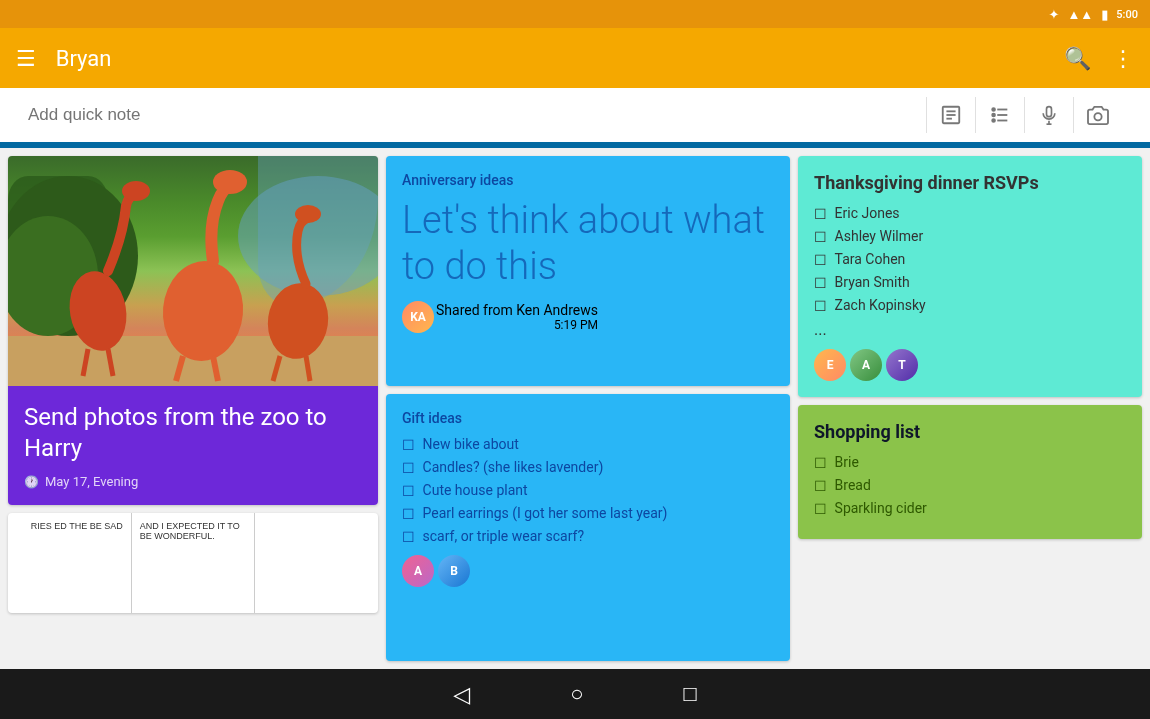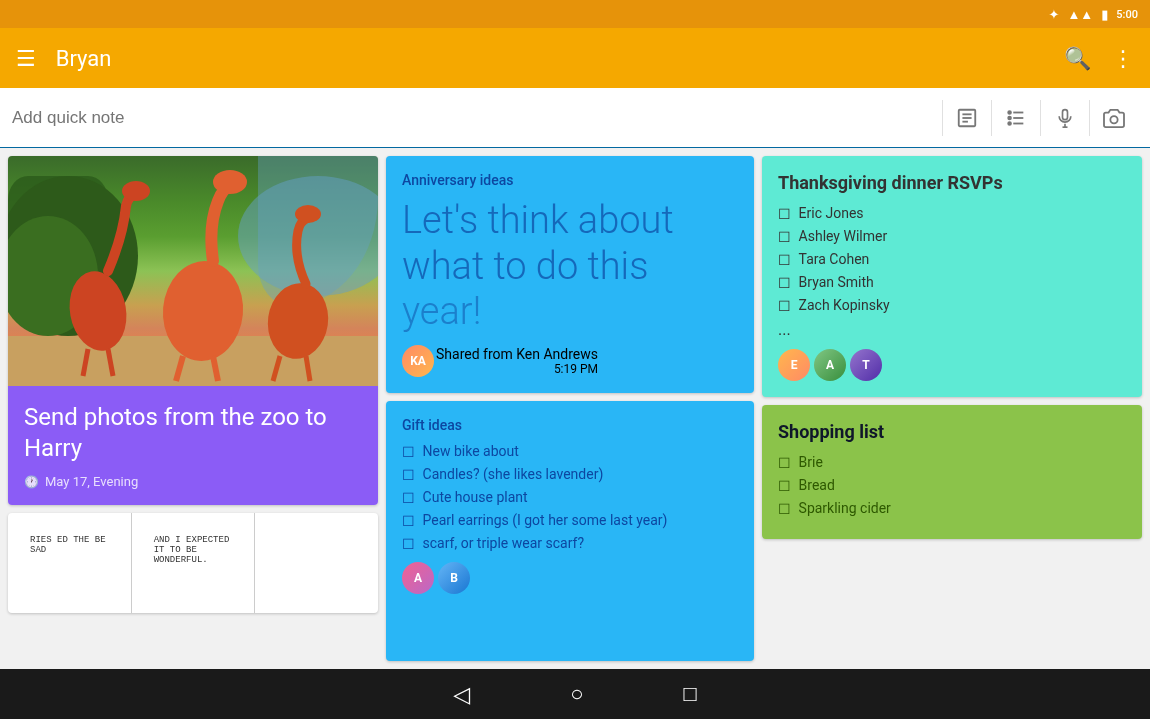--- a/index.html
+++ b/index.html
@@ -24,22 +24,22 @@
     }
     #menu-icon { color: white; font-size: 22px; cursor: pointer; margin-right: 20px; }
     #app-title { color: white; font-size: 22px; font-weight: 400; flex: 1; }
     .toolbar-action { color: white; font-size: 22px; cursor: pointer; margin-left: 20px; }
 
     
     #search-bar {
       width: 100%; height: 60px;
       background: white;
       display: flex; align-items: center;
-      padding: 0 12px;
-      border-bottom: 1px solid #0369a1;
+      padding: 0 28px;
+      border-bottom: 6px solid #0369a1;
     }
     #quick-note-input {
       flex: 1; border: none; outline: none;
       font-size: 17px; color: #aaa;
       background: transparent;
     }
     .search-action {
       width: 48px; height: 48px;
       display: flex; align-items: center; justify-content: center;
       cursor: pointer; color: #777; font-size: 20px;
@@ -53,21 +53,21 @@
       width: 100%;
       height: calc(719px - 28px - 60px - 60px - 50px);
       display: flex;
       gap: 8px;
       padding: 8px;
       overflow: hidden;
     }
 
     .col { display: flex; flex-direction: column; gap: 8px; }
     .col-1 { width: 370px; flex-shrink: 0; }
-    .col-2 { width: 368px; flex-shrink: 0; }
+    .col-2 { width: 404px; flex-shrink: 0; }
     .col-3 { flex: 1; }
 
     
     .note-card {
       border-radius: 4px;
       overflow: hidden;
       box-shadow: 0 1px 3px rgba(0,0,0,0.2);
     }
 
     
@@ -89,21 +89,21 @@
     }
     .grass-area {
       position: absolute;
       top: 20px; left: 0;
       width: 100px; height: 120px;
       background: #2a5a1a;
       border-radius: 20%;
       opacity: 0.8;
     }
     .note-card-text-area {
-      background: #8b5cf6;
+      background: #6d28d9;
       padding: 16px;
     }
     .note-card-title {
       color: white; font-size: 24px; font-weight: 400; line-height: 1.3;
       margin-bottom: 10px;
     }
     .note-card-meta {
       display: flex; align-items: center; gap: 6px;
       color: rgba(255,255,255,0.8); font-size: 13px;
     }
@@ -169,23 +169,24 @@
     }
 
     
     #card-comic {
       background: white;
       height: 100px;
       display: flex; overflow: hidden;
     }
     .comic-panel {
       flex: 1; border-right: 1px solid #ccc;
-      padding: 22px; font-size: 9px; color: #333;
+      padding: 8px; font-size: 9px; color: #333;
       display: flex; align-items: flex-start;
-      font-family: Liberation Mono, monospace;
+      font-family: Liberation Sans, sans-serif;
+      justify-content: flex-end;
     }
     .comic-panel:last-child { border-right: none; }
 
     
     #bottom-nav {
       width: 100%; height: 50px;
       background: #1a1a1a;
       display: flex; align-items: center; justify-content: center;
       gap: 100px;
     }
@@ -310,21 +311,20 @@
       </div>
       <div class="comic-panel"></div>
     </div>
   </div>
 
   <div class="col col-2">
 
     <div class="note-card" id="card-anniversary">
       <div class="note-label blue">Anniversary ideas</div>
       <div class="note-content-large blue">Let's think about what to do this</div>
-      <div style="font-size:38px;font-weight:300;color:rgba(13,71,161,0.5);">year!</div>
       <div class="shared-from">
         <div class="avatar-circle">
           <div class="avatar-img">KA</div>
         </div>
         <div>
           <div class="shared-text blue">Shared from Ken Andrews</div>
           <div class="shared-time blue">5:19 PM</div>
         </div>
       </div>
     </div>

